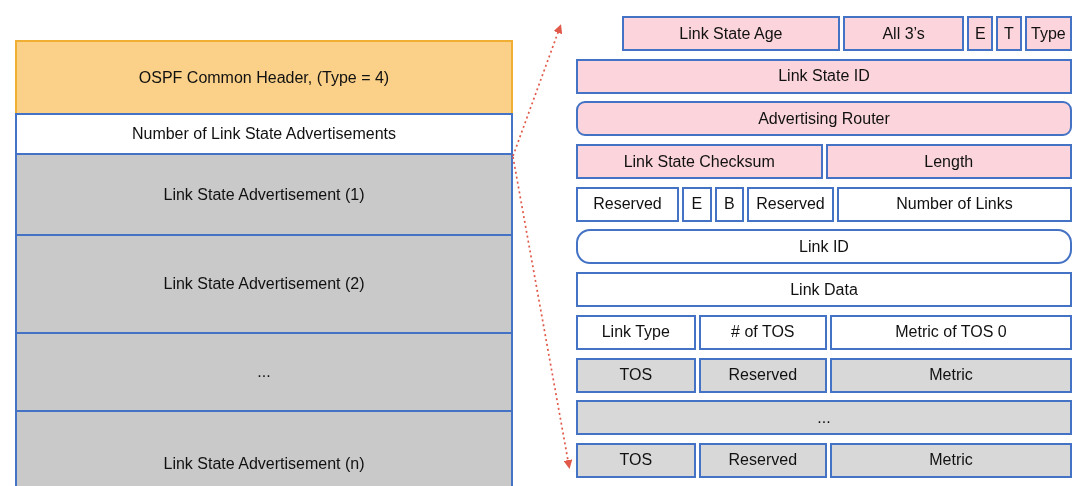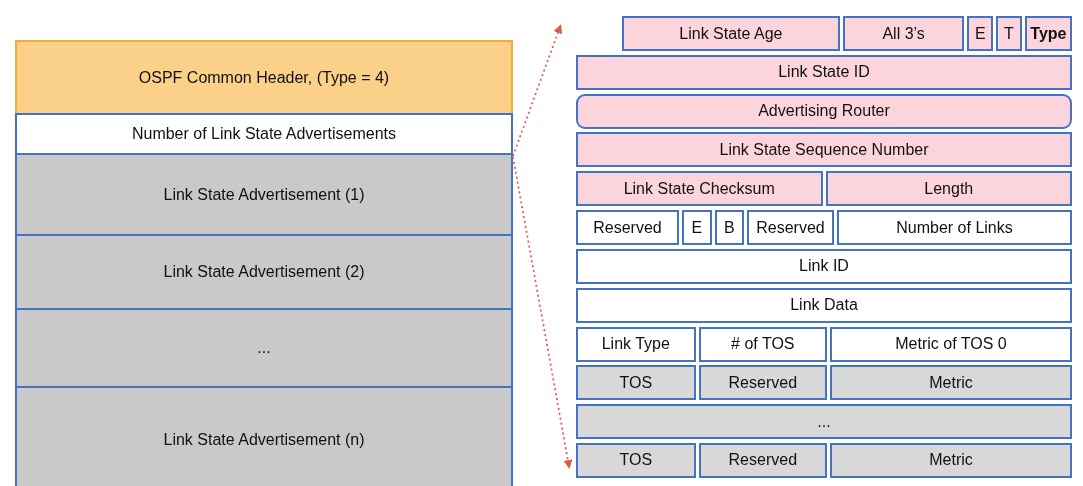--- a/index.html
+++ b/index.html
@@ -94,61 +94,58 @@
   <div class="left-stack" id="left-stack">
       <div class="stack-box orange" style="height: 75px;">
         <span>OSPF Common Header, (Type = 4)</span>
       </div>
       <div class="stack-box white" style="height: 42px;">
         <span>Number of Link State Advertisements</span>
       </div>
       <div class="stack-box gray" style="height: 83px;">
         <span>Link State Advertisement (1)</span>
       </div>
-      <div class="stack-box gray" style="height: 76px;">
+      <div class="stack-box gray" style="height: 100px;">
         <span>Link State Advertisement (2)</span>
       </div>
       <div class="stack-box gray" style="height: 80px;">
         <span>...</span>
       </div>
       <div class="stack-box gray" style="height: 108px;">
         <span>Link State Advertisement (n)</span>
       </div>
     </div>
 
   <div class="lsa-table" id="lsa-table">
       <div class="lsa-row pink">
         <div class="lsa-cell" style="flex: 247 1 0px; margin-left: 46px;">Link State Age</div>
         <div class="lsa-cell" style="flex: 136 1 0px;">All 3’s</div>
         <div class="lsa-cell" style="flex: 25 1 0px;">E</div>
         <div class="lsa-cell" style="flex: 25 1 0px;">T</div>
-        <div class="lsa-cell" style="flex: 50 1 0px; font-weight: bold;">Type</div>
+        <div class="lsa-cell" style="flex: 50 1 0px;">Type</div>
       </div>
       <div class="lsa-row pink">
         <div class="lsa-cell" style="flex: 492 1 0px;">Link State ID</div>
       </div>
       <div class="lsa-row pink">
         <div class="lsa-cell" style="flex: 492 1 0px; border-radius: 9px;">Advertising Router</div>
-      </div>
-      <div class="lsa-row pink">
-        <div class="lsa-cell" style="flex: 492 1 0px;">Link State Sequence Number</div>
       </div>
       <div class="lsa-row pink">
         <div class="lsa-cell" style="flex: 245 1 0px;">Link State Checksum</div>
         <div class="lsa-cell" style="flex: 245 1 0px;">Length</div>
       </div>
       <div class="lsa-row white">
         <div class="lsa-cell" style="flex: 105 1 0px;">Reserved</div>
         <div class="lsa-cell" style="flex: 27 1 0px;">E</div>
         <div class="lsa-cell" style="flex: 27 1 0px;">B</div>
         <div class="lsa-cell" style="flex: 88 1 0px;">Reserved</div>
         <div class="lsa-cell" style="flex: 245 1 0px;">Number of Links</div>
       </div>
       <div class="lsa-row white">
-        <div class="lsa-cell" style="flex: 492 1 0px;">Link ID</div>
+        <div class="lsa-cell" style="flex: 492 1 0px; border-radius: 14px;">Link ID</div>
       </div>
       <div class="lsa-row white">
         <div class="lsa-cell" style="flex: 492 1 0px;">Link Data</div>
       </div>
       <div class="lsa-row white">
         <div class="lsa-cell" style="flex: 119 1 0px;">Link Type</div>
         <div class="lsa-cell" style="flex: 128 1 0px;"># of TOS</div>
         <div class="lsa-cell" style="flex: 245 1 0px;">Metric of TOS 0</div>
       </div>
       <div class="lsa-row gray">

